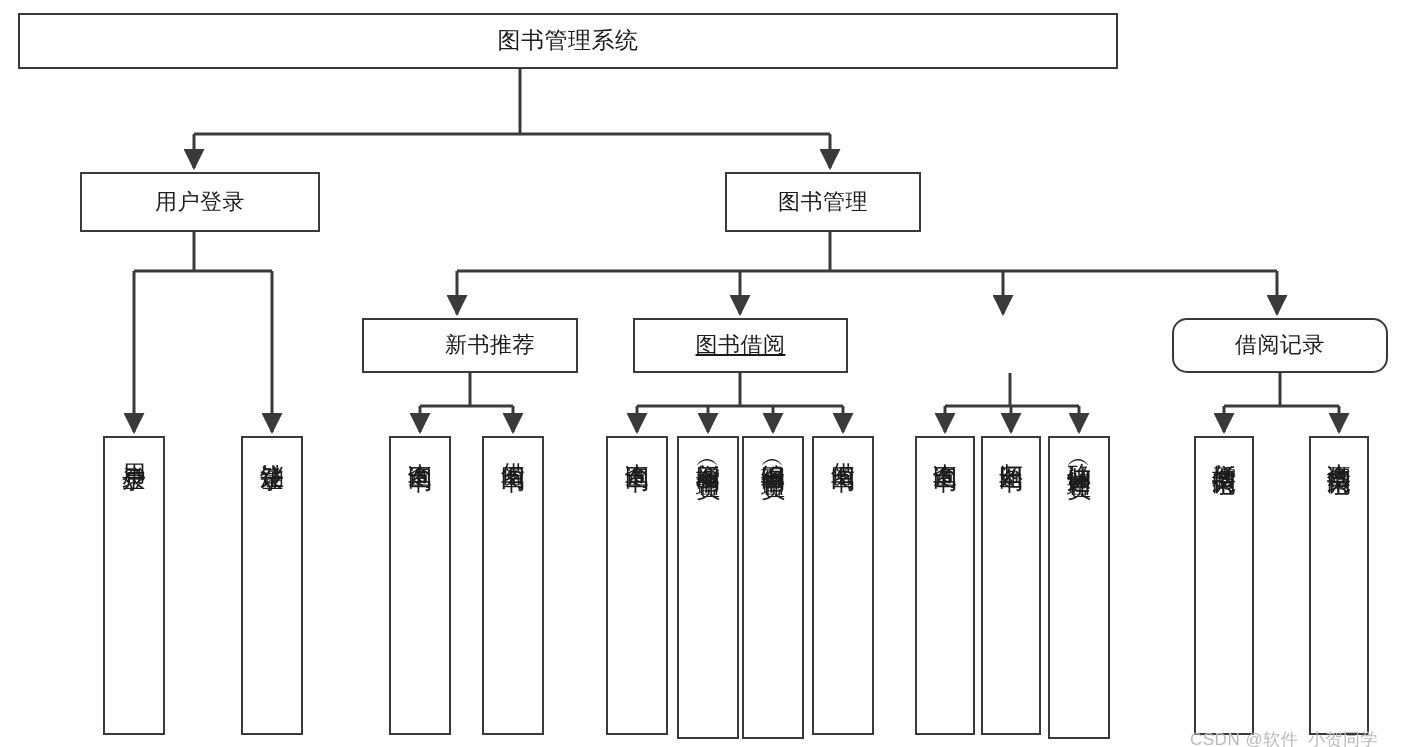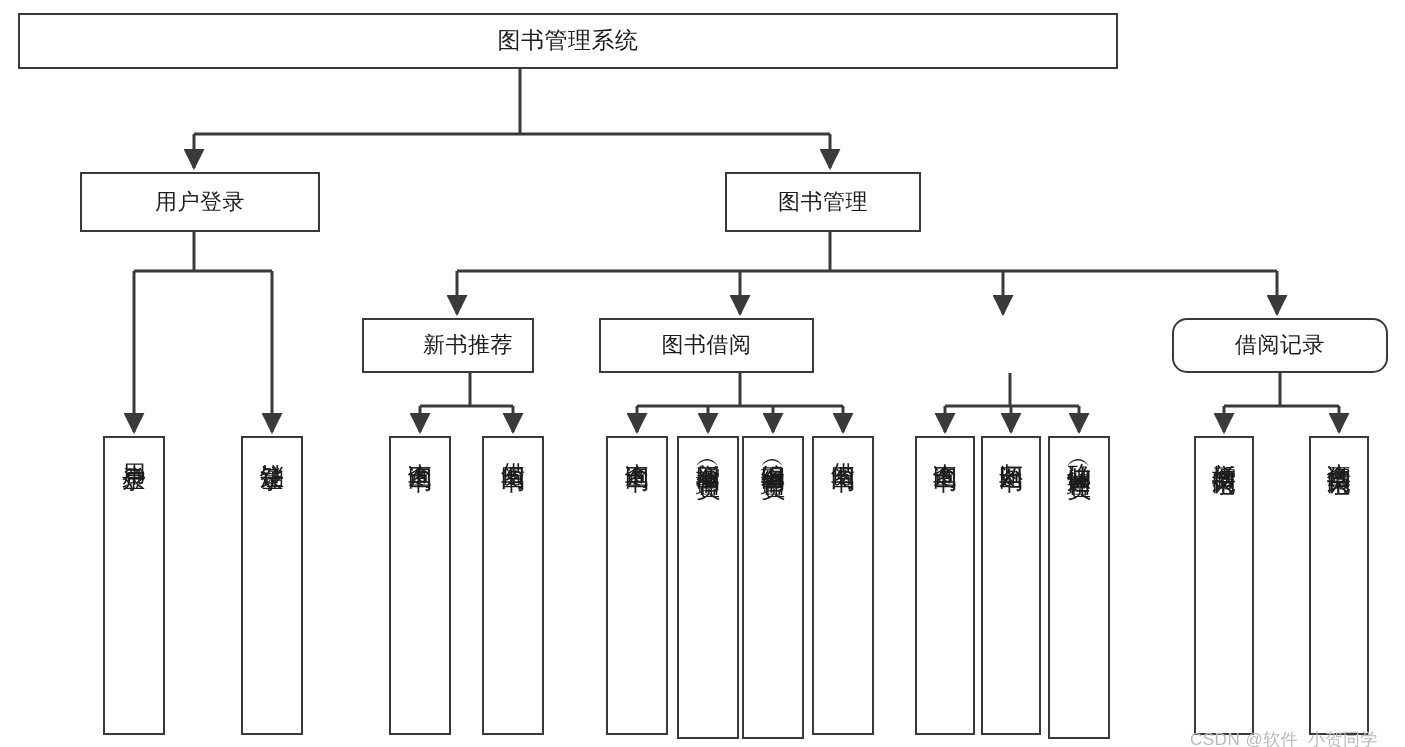--- a/index.html
+++ b/index.html
@@ -128,24 +128,24 @@
     <span class="node-label">图书管理系统</span>
   </div>
 
   <div class="node horizontal" style="left:80px; top:172px; width:240px; height:60px;">
     <span class="node-label">用户登录</span>
   </div>
   <div class="node horizontal" style="left:712px; top:172px; width:196px; height:60px;margin-left:13px;">
     <span class="node-label">图书管理</span>
   </div>
 
-  <div class="node horizontal" style="left:362px; top:318px; width:172px; height:55px;padding-left:40px;">
+  <div class="node horizontal" style="left:362px; top:318px; width:216px; height:55px;padding-left:40px;">
     <span class="node-label">新书推荐</span>
   </div>
-  <div class="node horizontal" style="left:599px; top:318px; width:215px; height:55px;">
+  <div class="node horizontal" style="left:633px; top:318px; width:215px; height:55px;text-decoration:underline;">
     <span class="node-label">图书借阅</span>
   </div>
   <div class="node horizontal" style="left:1172px; top:318px; width:216px; height:55px;border-radius:15px;">
     <span class="node-label">借阅记录</span>
   </div>
 
   <div class="node vertical" style="left:103px; top:436px; width:62px; height:299px;">
     <span class="node-label">用户登录</span>
   </div>
   <div class="node vertical" style="left:241px; top:436px; width:62px; height:299px;">

